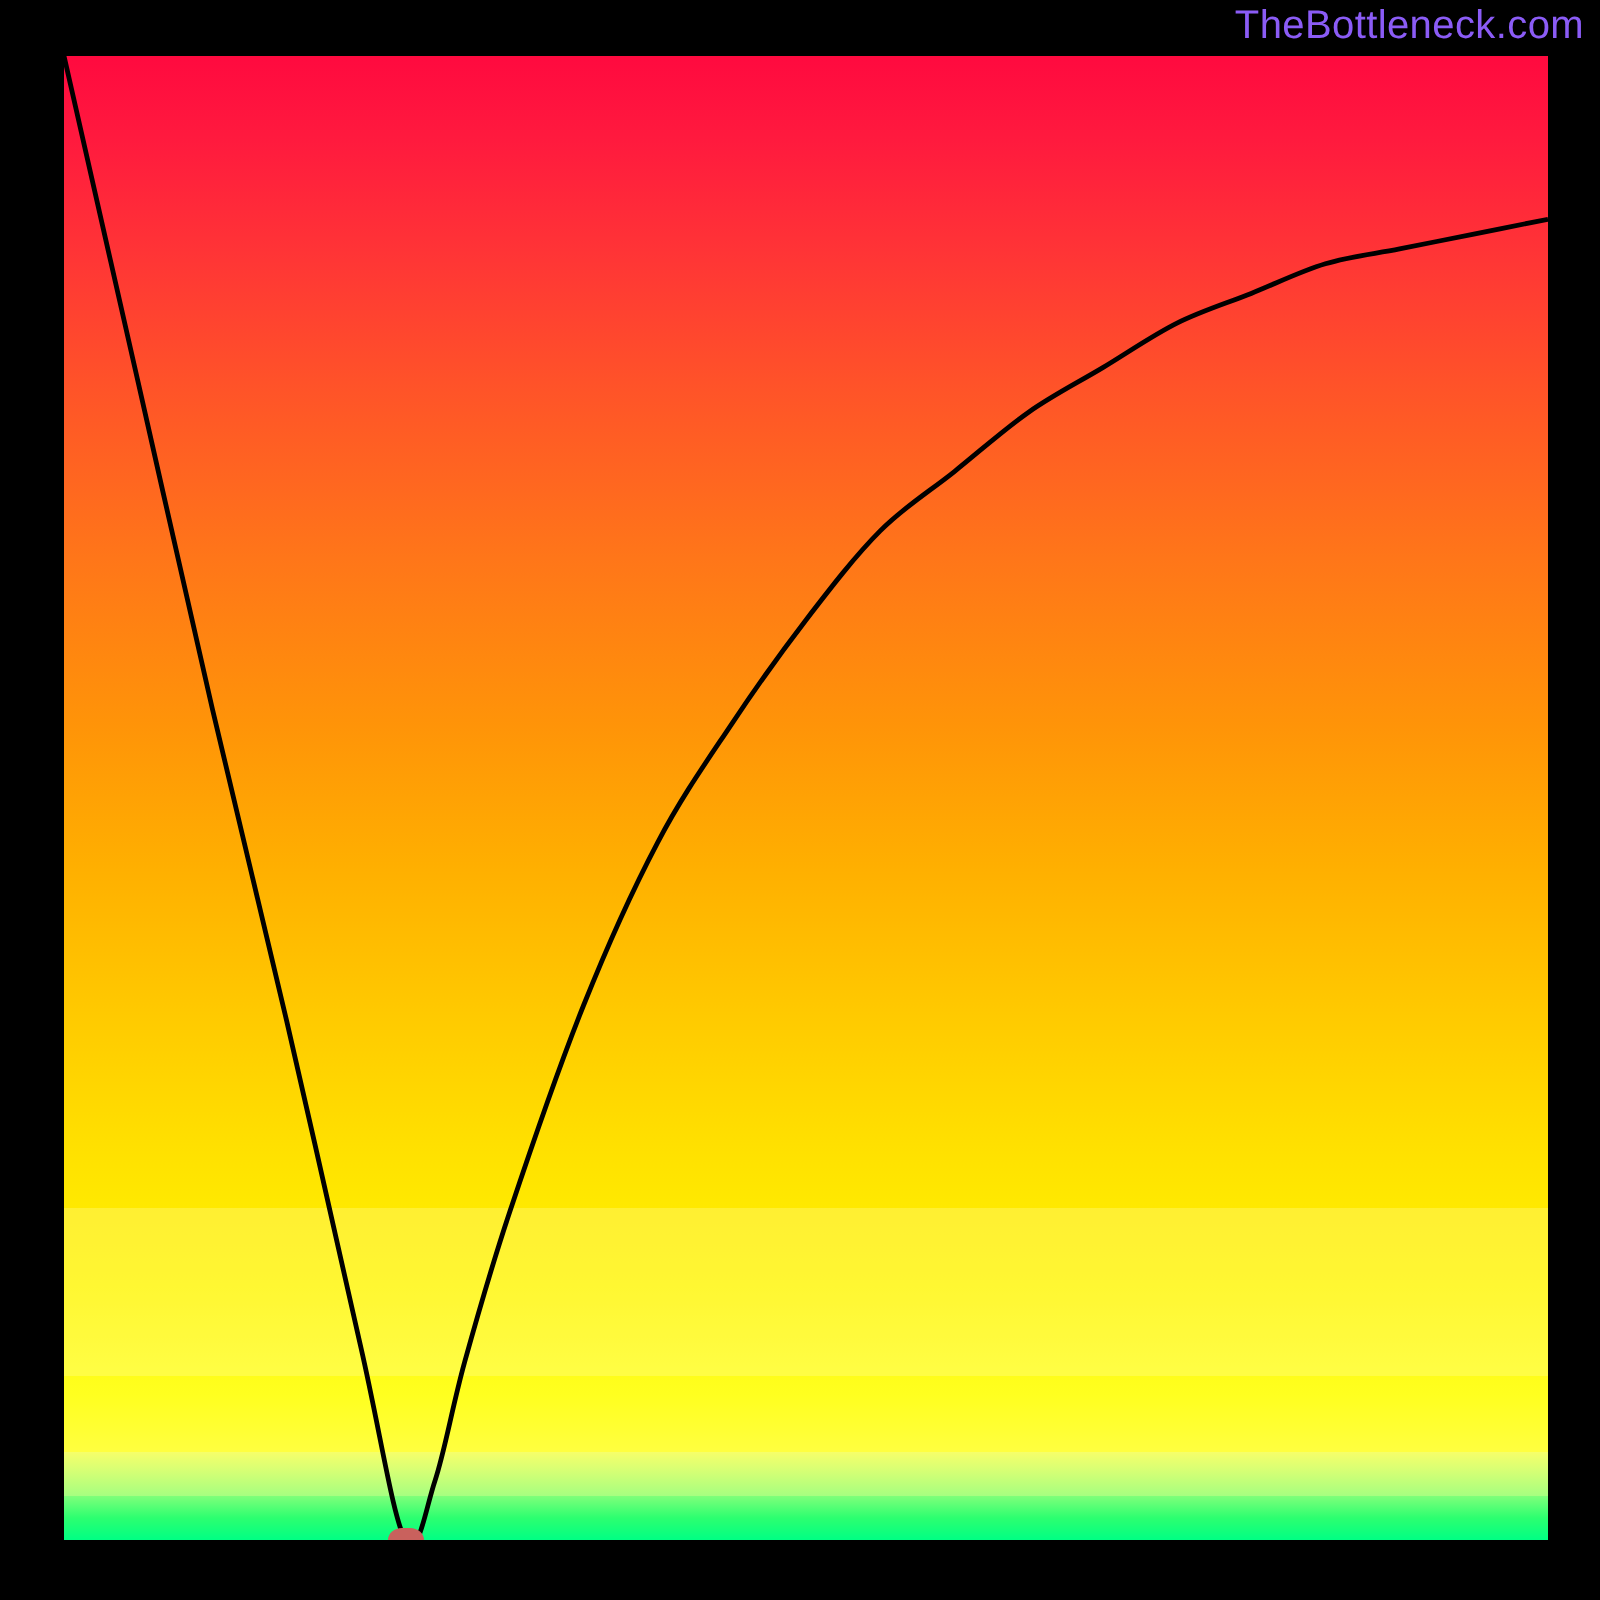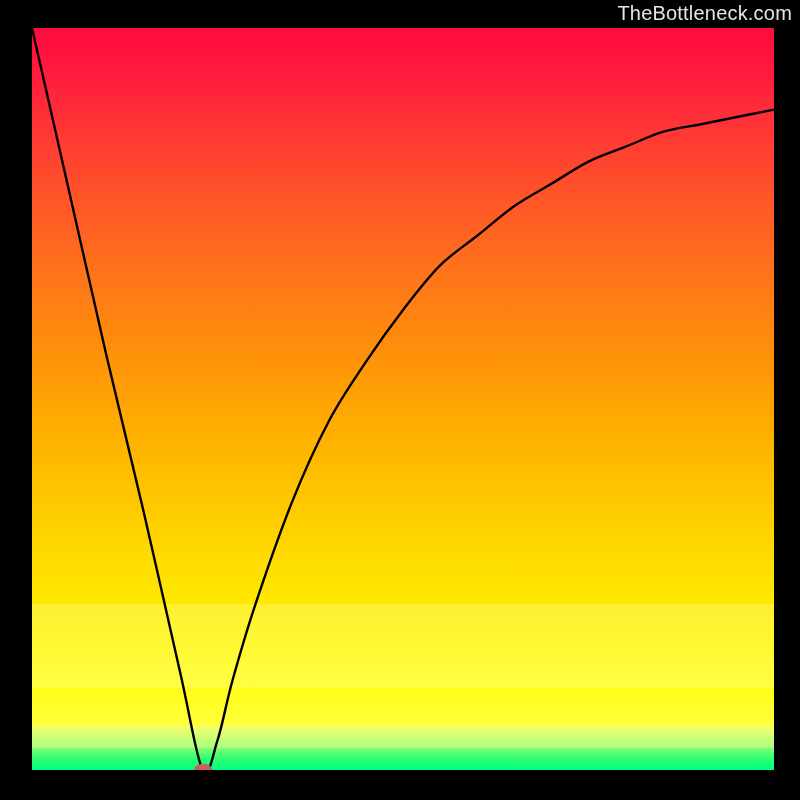--- a/index.html
+++ b/index.html
@@ -14,21 +14,21 @@
   .frame {
     position: relative;
     width: 800px;
     height: 800px;
     background: #000;
   }
   .watermark {
     position: absolute;
     top: 2px;
     right: 8px;
-    color: #e5e5e5;
+    color: #8b5cf6;
     font-size: 20px;
     font-weight: 500;
     z-index: 20;
     letter-spacing: 0.2px;
   }
   .plot-area {
     position: absolute;
     left: 32px;
     top: 28px;
     width: 742px;

